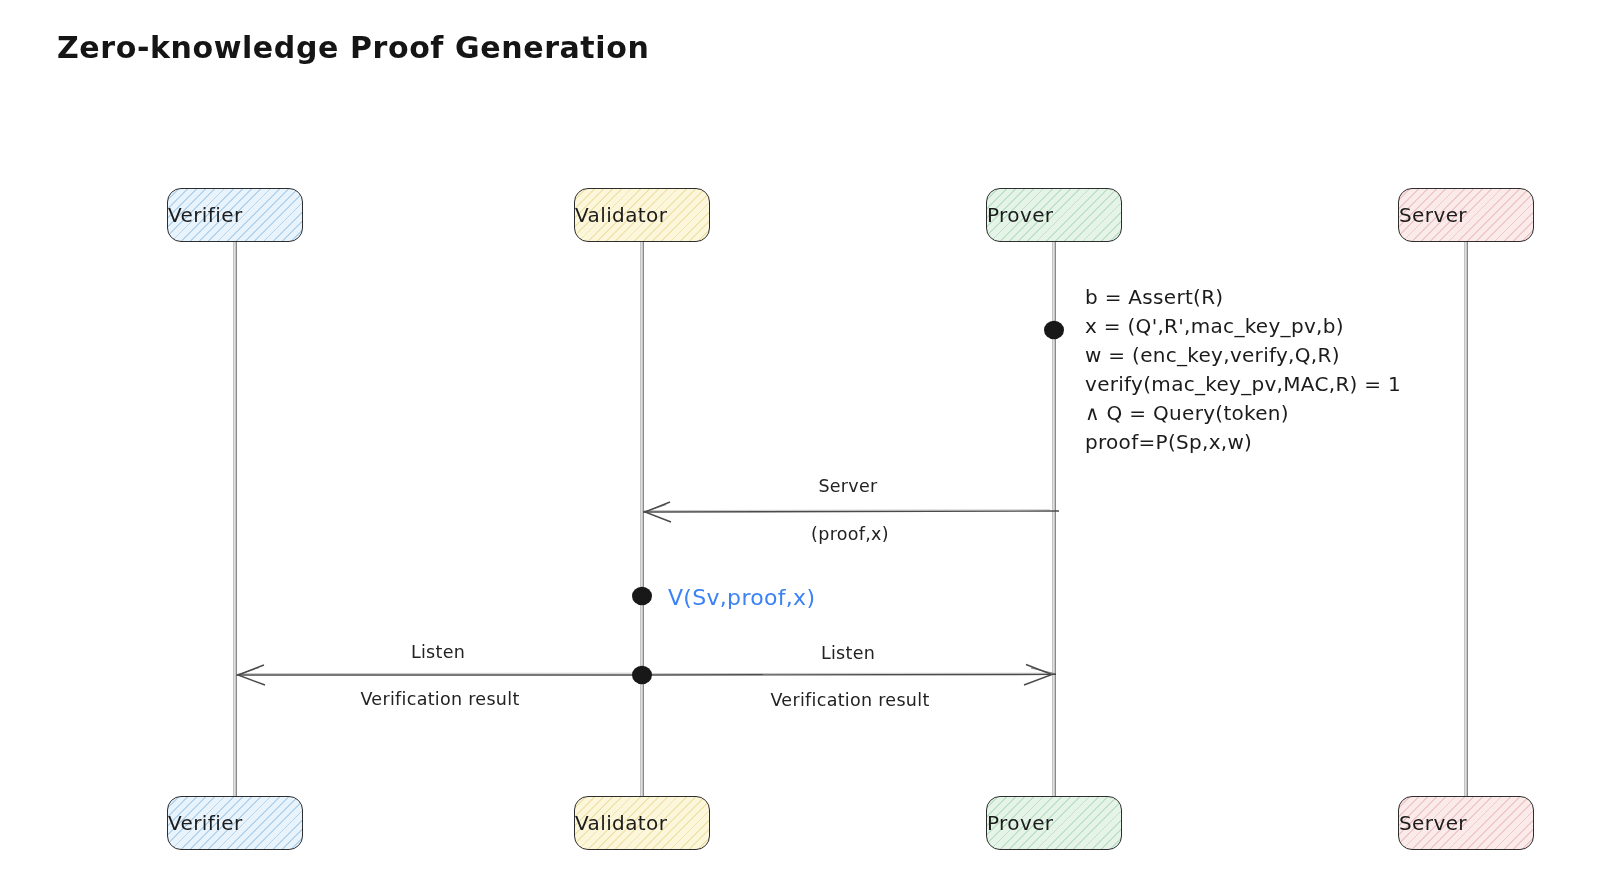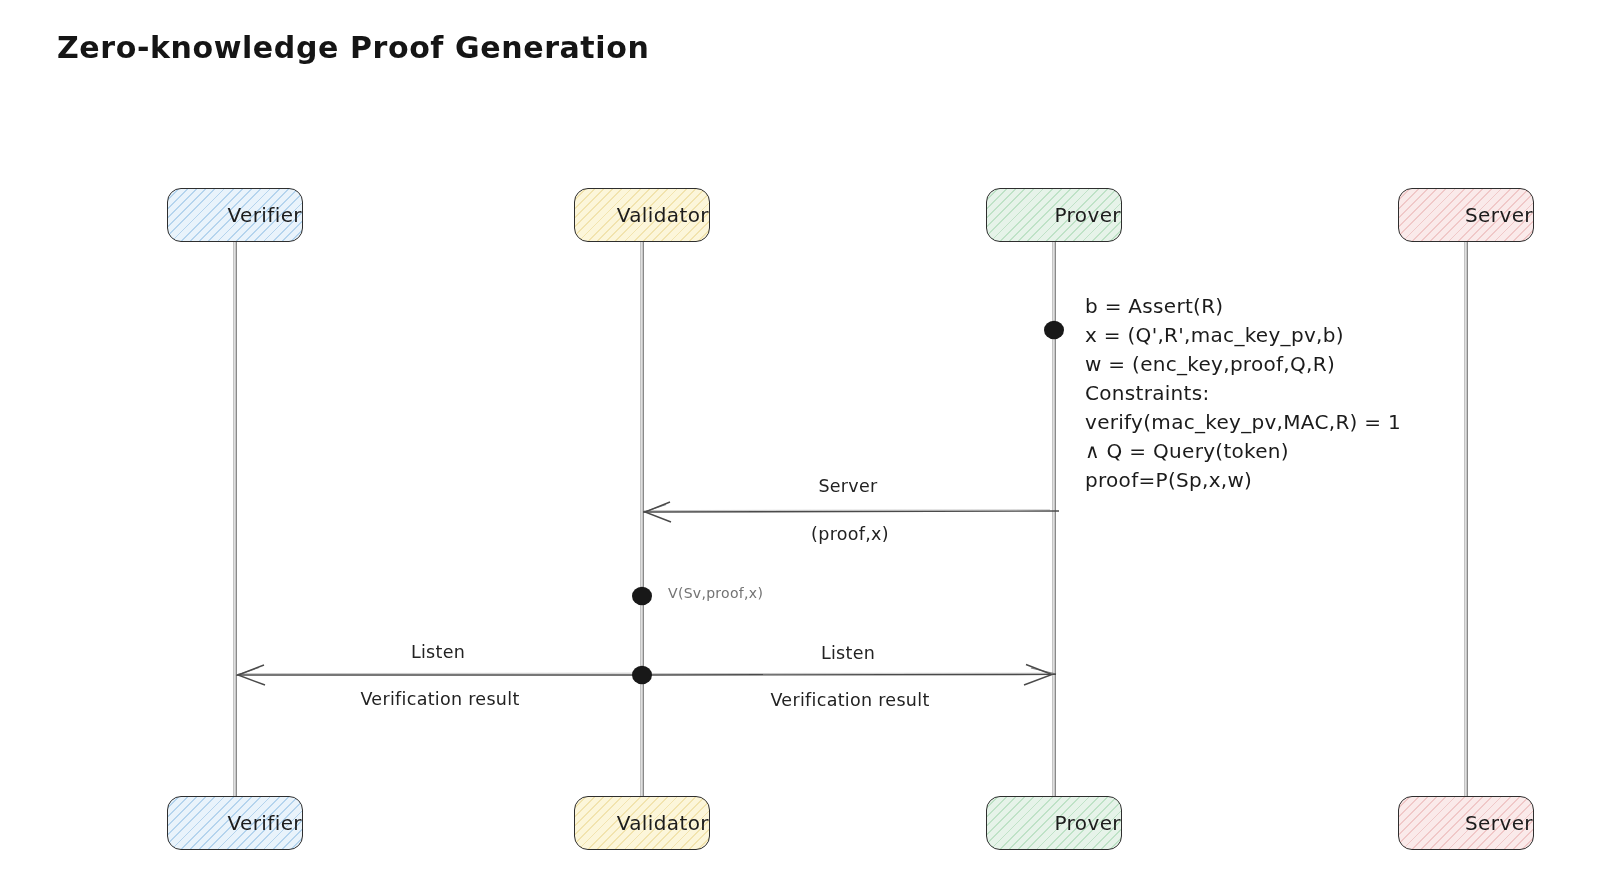--- a/index.html
+++ b/index.html
@@ -8,33 +8,33 @@
     font-family:"DejaVu Sans", sans-serif;color:#1e1e1e;
   }
   .title{
     position:absolute;left:57px;top:30px;font-size:30px;font-weight:600;
     letter-spacing:.6px;color:#151515;white-space:nowrap;
   }
   svg.overlay{position:absolute;left:0;top:0;}
   .actor-box{
     position:absolute;width:136px;height:54px;
     border:1.7px solid #2e2e2e;border-radius:14px;
-    display:flex;align-items:center;justify-content:flex-end;
+    display:flex;align-items:center;justify-content:flex-start;
     box-sizing:border-box;
   }
   .actor-label{font-size:20px;color:#1c1c1c;letter-spacing:.4px;}
   .msg-label{
     position:absolute;transform:translateX(-50%);white-space:nowrap;
     font-size:17.5px;color:#222;letter-spacing:.3px;
   }
   .note-label{
-    position:absolute;white-space:nowrap;font-size:14px;color:#737373;letter-spacing:.3px;
+    position:absolute;white-space:nowrap;font-size:22px;color:#3b82f6;letter-spacing:.3px;
   }
   .annotation{
-    position:absolute;left:1085px;top:292px;font-size:20px;line-height:29px;
+    position:absolute;left:1085px;top:283px;font-size:20px;line-height:29px;
     letter-spacing:.3px;color:#1b1b1b;white-space:nowrap;
   }
 </style>
 </head>
 <body>
 
 <div class="canvas">
 
   <div class="title">Zero-knowledge Proof Generation</div>
 
@@ -116,20 +116,19 @@
 
   <div class="msg-label" style="left:438px;top:642px;">Listen</div>
   <div class="msg-label" style="left:440px;top:689px;">Verification result</div>
 
   <div class="msg-label" style="left:848px;top:643px;">Listen</div>
   <div class="msg-label" style="left:850px;top:690px;">Verification result</div>
 
   <div class="annotation">
     <div>b = Assert(R)</div>
     <div>x = (Q',R',mac_key_pv,b)</div>
-    <div>w = (enc_key,proof,Q,R)</div>
-    <div>Constraints:</div>
+    <div>w = (enc_key,verify,Q,R)</div>
     <div>verify(mac_key_pv,MAC,R) = 1</div>
     <div>∧ Q = Query(token)</div>
     <div>proof=P(Sp,x,w)</div>
   </div>
 
 </div>
 
 </body></html>

